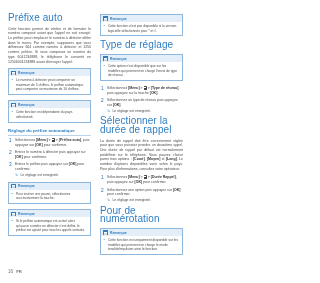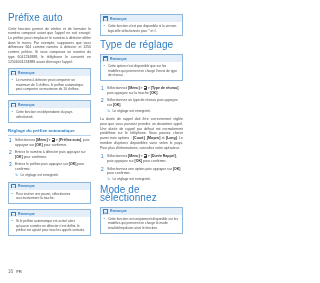--- a/index.html
+++ b/index.html
@@ -318,41 +318,42 @@
           <div>
             <div class="step-txt">Sélectionnez un type de réseau puis appuyez sur <b>[OK]</b>.</div>
             <div class="result">
               <span class="arrow">↳</span>
               <span>Le réglage est enregistré.</span>
             </div>
           </div>
         </div>
       </div>
 
+      <h2 class="section">Sélectionner la durée de rappel</h2>
 
       <p class="body">La durée de rappel doit être correctement réglée pour que vous puissiez prendre un deuxième appel. Une durée de rappel par défaut est normalement prédéfinie sur le téléphone. Vous pouvez choisir parmi trois options : <b>[Court]</b>, <b>[Moyen]</b> et <b>[Long]</b>. Le nombre d'options disponibles varie selon le pays. Pour plus d'informations, consultez votre opérateur.</p>
 
       <div class="steps">
         <div class="step">
           <div class="step-num">1</div>
           <div class="step-txt">Sélectionnez <b>[Menu]</b> &gt; <span class="glyph-phone"></span> &gt; <b>[Durée Rappel]</b>, puis appuyez sur <b>[OK]</b> pour confirmer.</div>
         </div>
         <div class="step">
           <div class="step-num">2</div>
           <div>
             <div class="step-txt">Sélectionnez une option puis appuyez sur <b>[OK]</b> pour confirmer.</div>
             <div class="result">
               <span class="arrow">↳</span>
               <span>Le réglage est enregistré.</span>
             </div>
           </div>
         </div>
       </div>
 
-      <h2 class="section">Mode de sélectionnez</h2>
+      <h2 class="section">Pour de numérotation</h2>
 
       <div class="note">
         <div class="note-head">
           <span class="note-ico"></span>
           <span class="note-title">Remarque</span>
         </div>
         <div class="note-body">
           <div class="note-item">
             <span class="bullet">•</span>
             <span>Cette fonction est uniquement disponible sur les modèles qui prennent en charge le mode tonalité/impulsion ainsi le fonction.</span>

